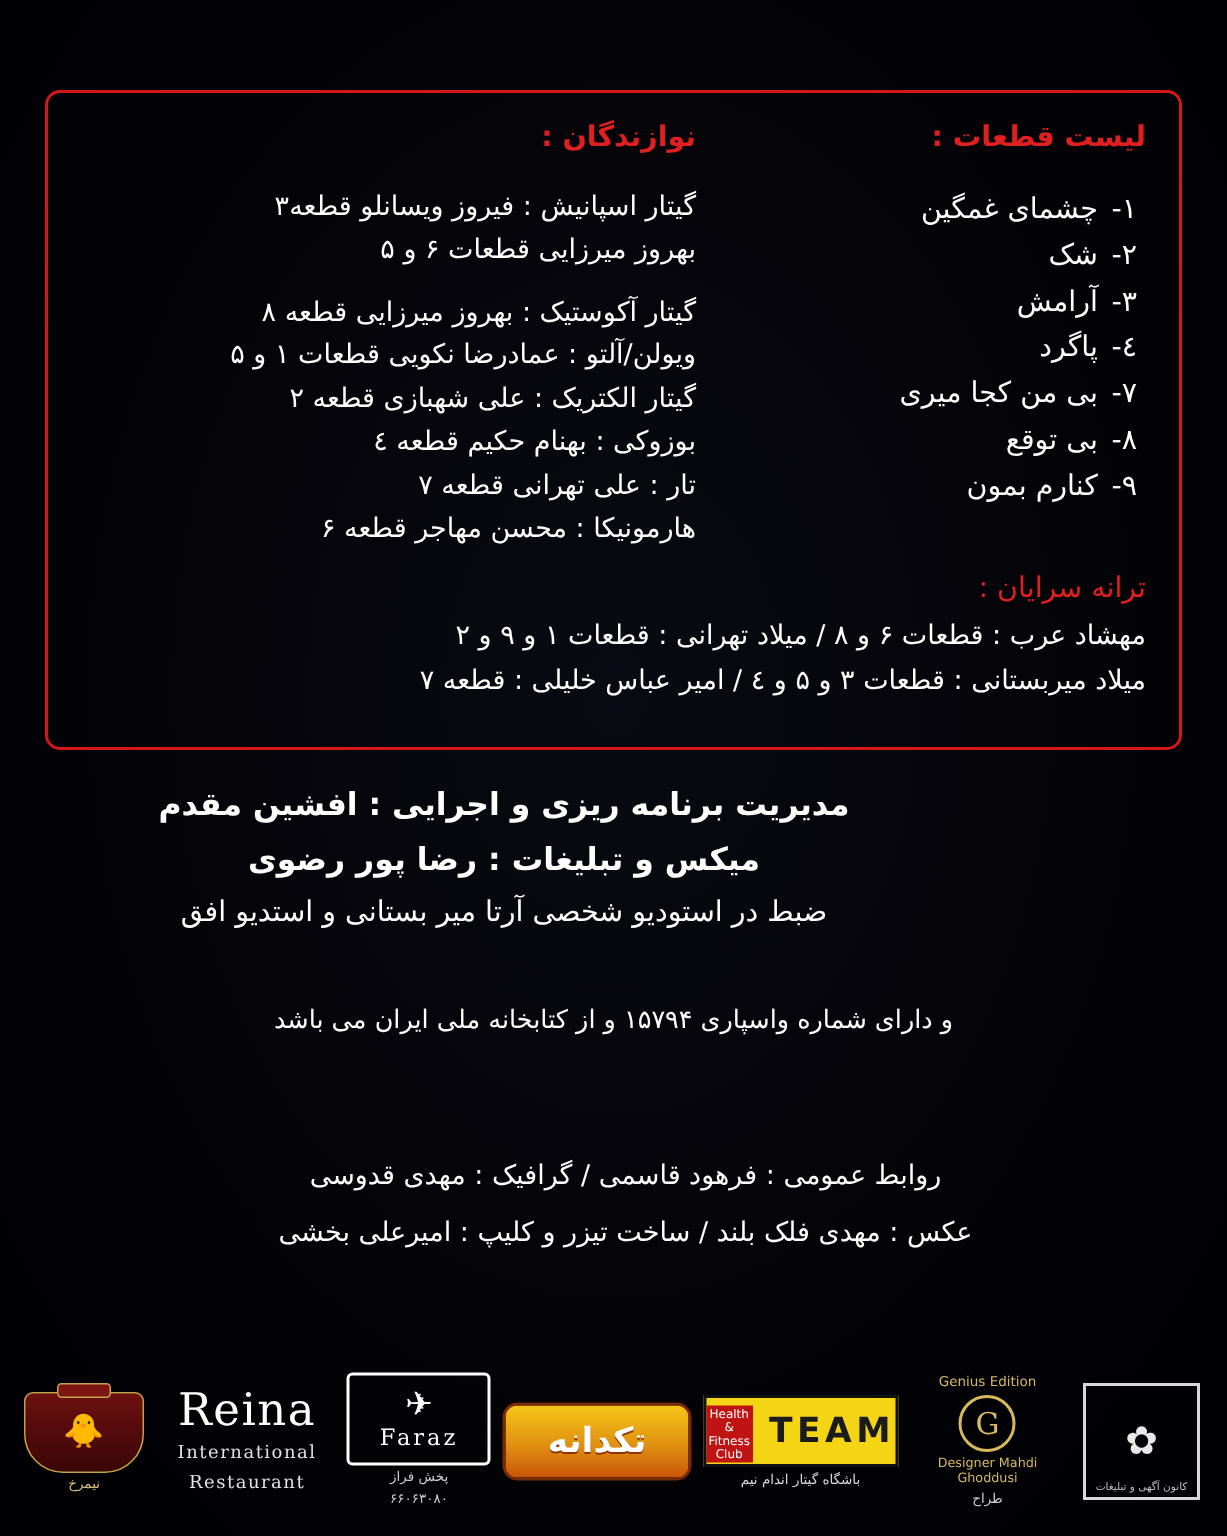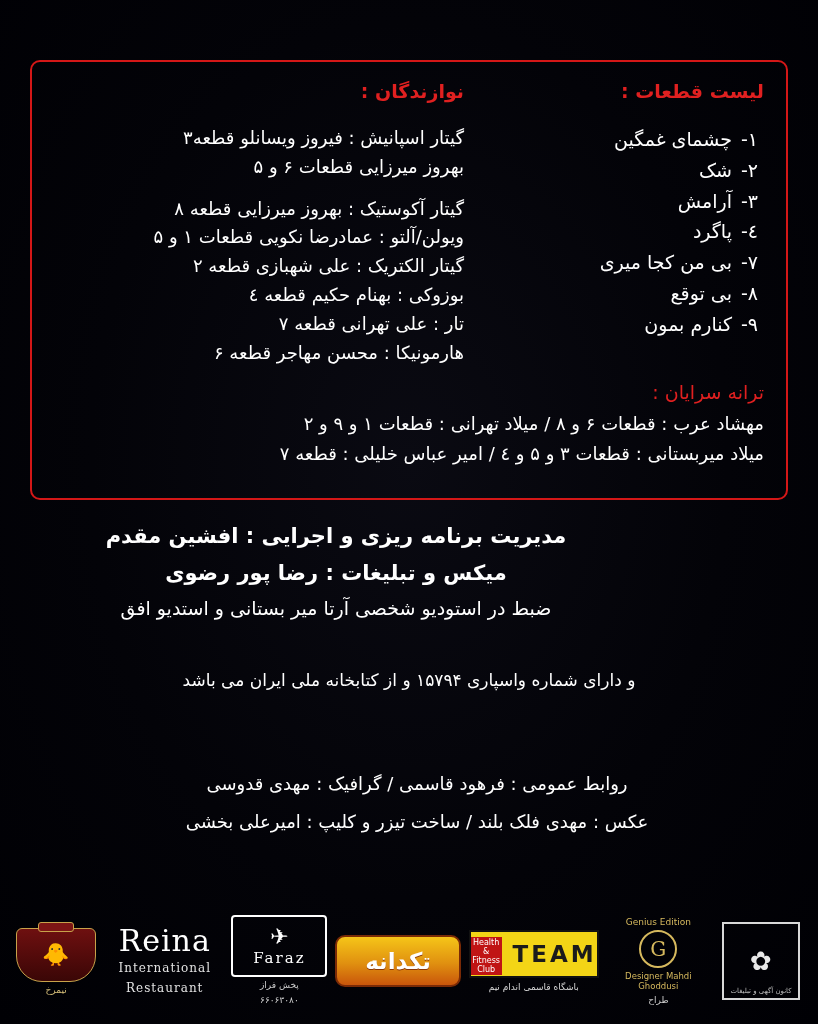--- a/index.html
+++ b/index.html
@@ -331,21 +331,21 @@
       <div class="tak-plate">
         <span class="tak-text">تکدانه</span>
       </div>
     </div>
 
     <div class="logo l-team">
       <div class="team-plate">
         <span class="team-word">TEAM</span>
         <span class="team-sub">Health &amp; Fitness Club</span>
       </div>
-      <div class="team-fa">باشگاه قاسمی اندام نیم</div>
+      <div class="team-fa">باشگاه گیتار اندام نیم</div>
     </div>
 
     <div class="logo l-genius">
       <div class="gen-top">Genius Edition</div>
       <div class="gen-circle">G</div>
       <div class="gen-bot">Designer  Mahdi Ghoddusi</div>
       <div class="gen-fa">طراح</div>
     </div>
 
     <div class="logo l-square">

